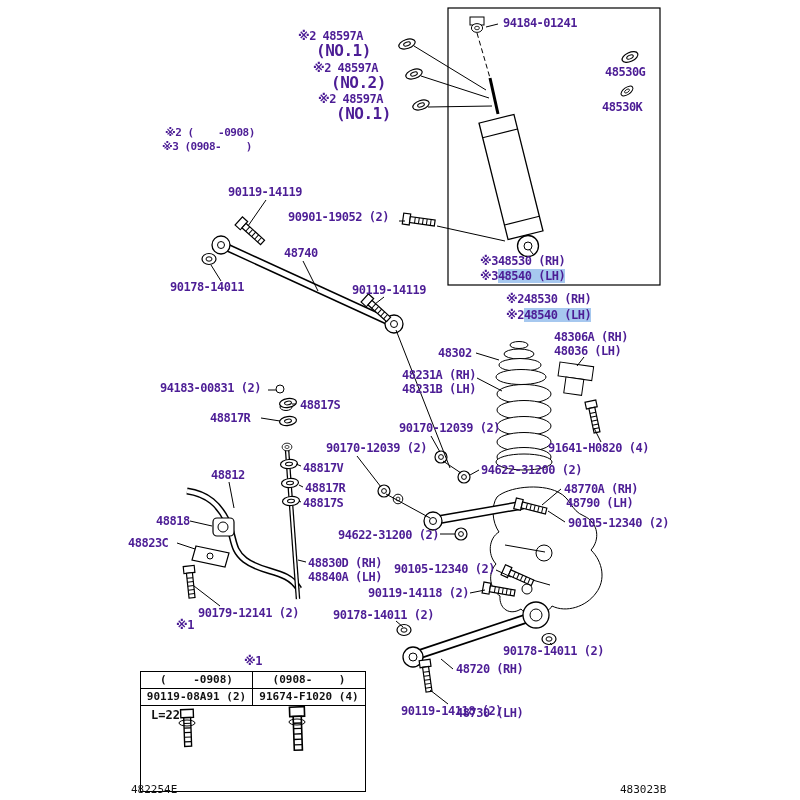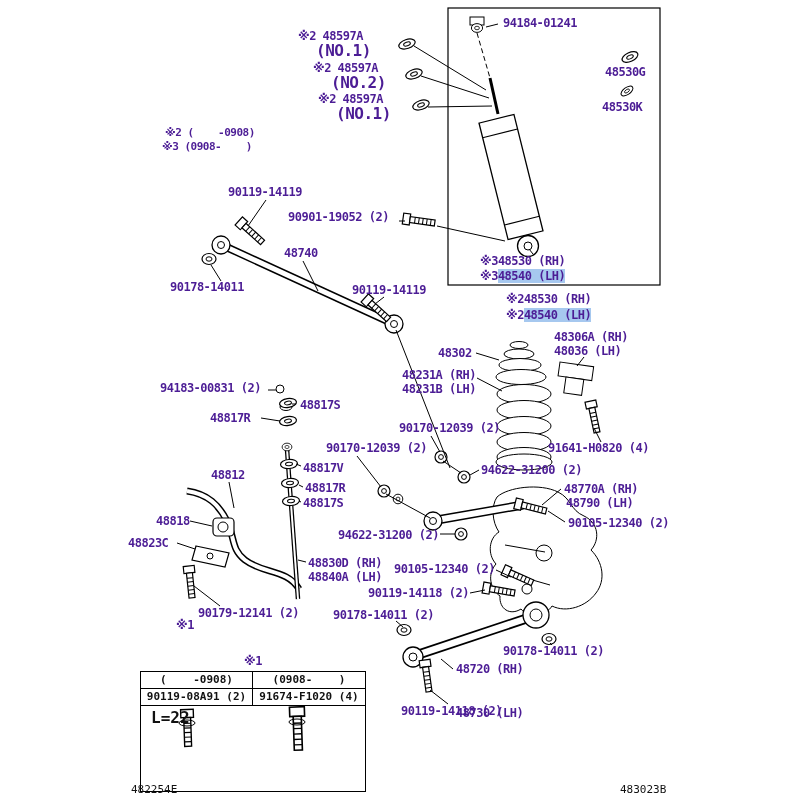--- a/index.html
+++ b/index.html
@@ -14,21 +14,21 @@
   .hl { background:var(--hl,#a6c8ef);margin-top:16px; }
   .footer { position:absolute; font-size:11px; font-weight:normal; letter-spacing:0; }
   .tablebox { position:absolute; left:140px; top:671px; width:226px; height:121px;
               border:1.5px solid #000; background:transparent; }
   .trow { display:flex; border-bottom:1px solid #000; }
   .trow:last-child { border-bottom:none; }
   .tcell { width:50%; text-align:center; font-size:11px; font-weight:bold;
            padding:1px 0 2px; border-right:1px solid #000; white-space:pre; }
   .tcell:last-child { border-right:none; }
   .tdraw .tcell { height:59px; text-align:left; padding:2px 0 0 10px; }
-  .lenlbl { font-size:16px; font-weight:bold; }
+  .lenlbl { font-size:12px; font-weight:bold; }
 </style>
 </head>
 <body>
 
 <div class="stage">
 
 <svg class="art" width="800" height="800" viewBox="0 0 800 800">
   <defs>
     <g id="bolt">
       <rect x="-3" y="-5.5" width="7" height="11" fill="#fff" stroke="#000" stroke-width="1.2"></rect>

